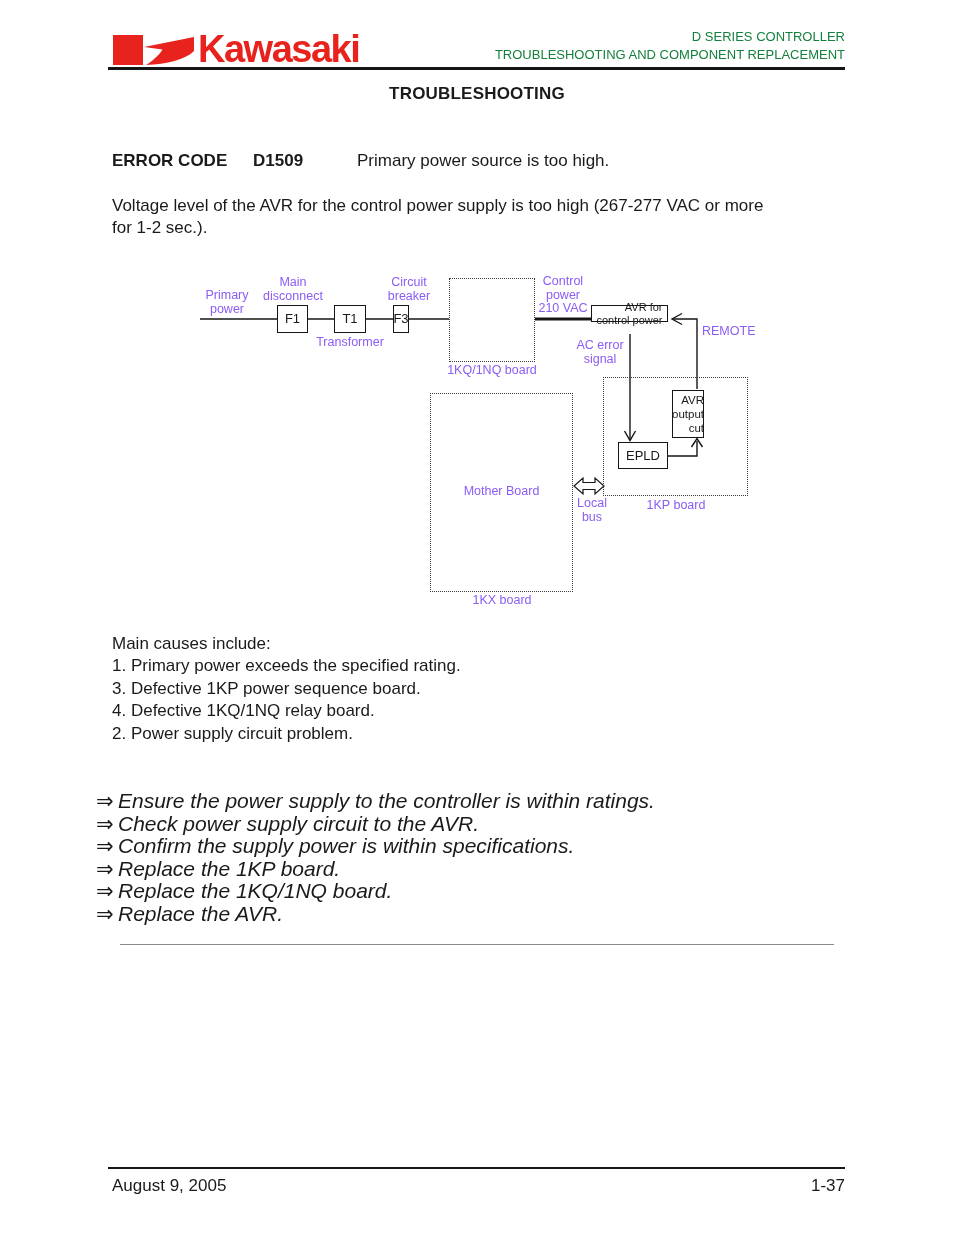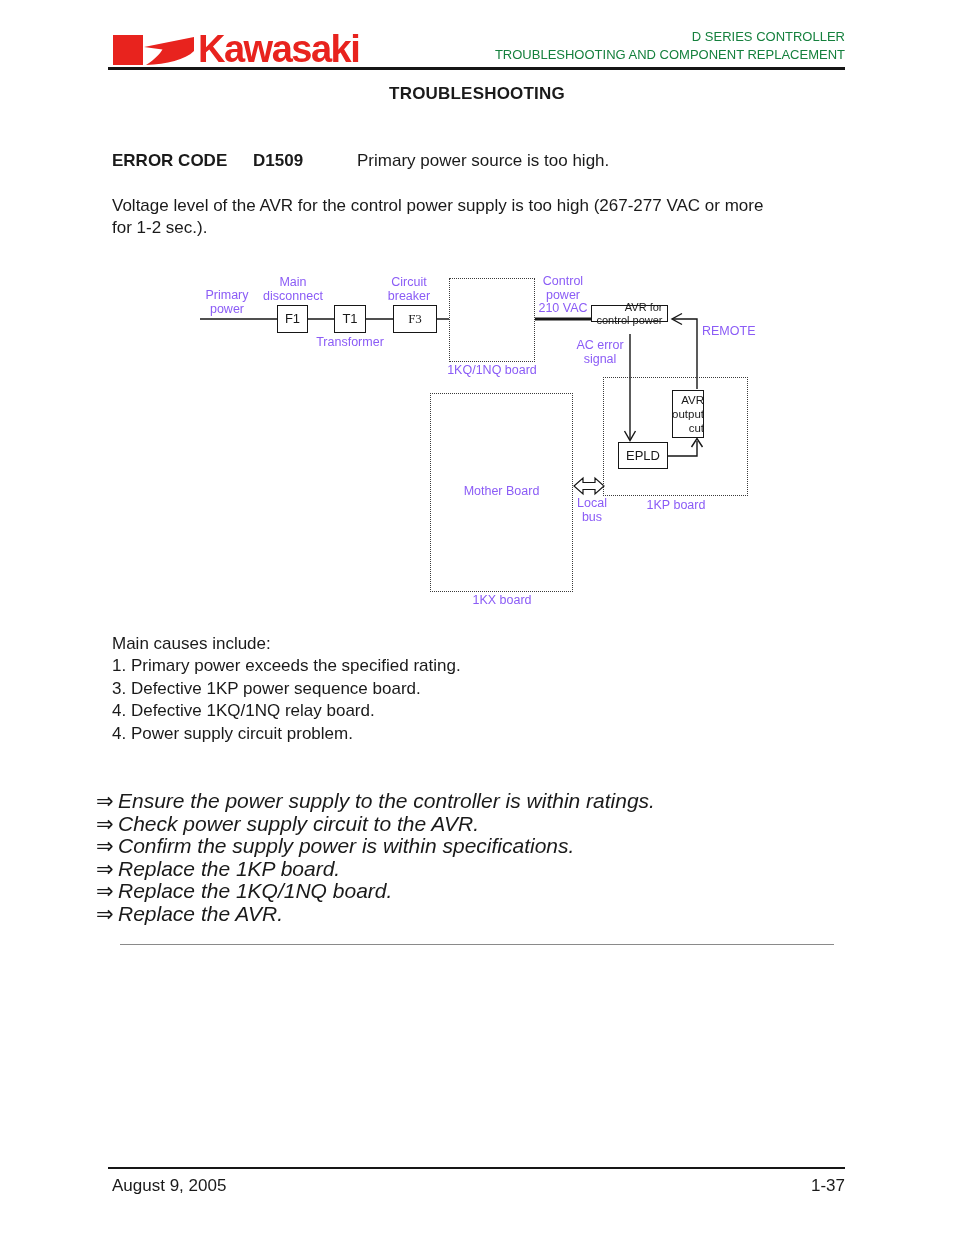--- a/index.html
+++ b/index.html
@@ -46,21 +46,21 @@
   .dbox {
     position:absolute; background:#fff; border:1.5px solid #161616;
     display:flex; align-items:center; justify-content:center;
     text-align:right; font-size:13px; line-height:14px;
   }
   .dotted { position:absolute; border:1px dotted #3a3a3a; background:transparent; }
   .dlabel { position:absolute; font-size:12.5px; line-height:13.5px; color:#8b5cf6; }
 
   .box-f1 { left:277px; top:305px; width:31px; height:28px; }
   .box-t1 { left:334px; top:305px; width:32px; height:28px; }
-  .box-f3 { left:393px; top:305px; width:44px; height:28px;font-family:Liberation Serif, serif; }
+  .box-f3 { left:393px; top:305px; width:16px; height:28px; }
   .box-avr { left:591px; top:305px; width:77px; height:17px; font-size:11px; line-height:12.5px; }
   .box-avrcut { left:672px; top:390px; width:32px; height:48px; font-size:11.5px; line-height:14px; }
   .box-epld { left:618px; top:442px; width:50px; height:27px; }
 
   .dot-kq { left:449px; top:278px; width:86px;  height:84px; }
   .dot-kp { left:603px; top:377px; width:145px; height:119px; }
   .dot-mother { left:430px; top:393px; width:143px; height:199px; }
 
   .lbl-primary    { left:198px; top:289px; width:58px; text-align:center; }
   .lbl-disconnect { left:255px; top:276px; width:76px; text-align:center; }
@@ -166,21 +166,21 @@
     <div class="dlabel lbl-localbus pre">Local
 bus</div>
     <div class="dlabel lbl-kx">1KX board</div>
   </div>
 
   <div class="abs causes">
     <div>Main causes include:</div>
     <div>1. Primary power exceeds the specified rating.</div>
     <div>3. Defective 1KP power sequence board.</div>
     <div>4. Defective 1KQ/1NQ relay board.</div>
-    <div>4. Power supply circuit problem.</div>
+    <div>2. Power supply circuit problem.</div>
   </div>
 
   <div class="abs actions">
     <div class="action-row">
       <span class="arr">⇒</span><span>Ensure the power supply to the controller is within ratings.</span>
     </div>
     <div class="action-row">
       <span class="arr">⇒</span><span>Check power supply circuit to the AVR.</span>
     </div>
     <div class="action-row">

